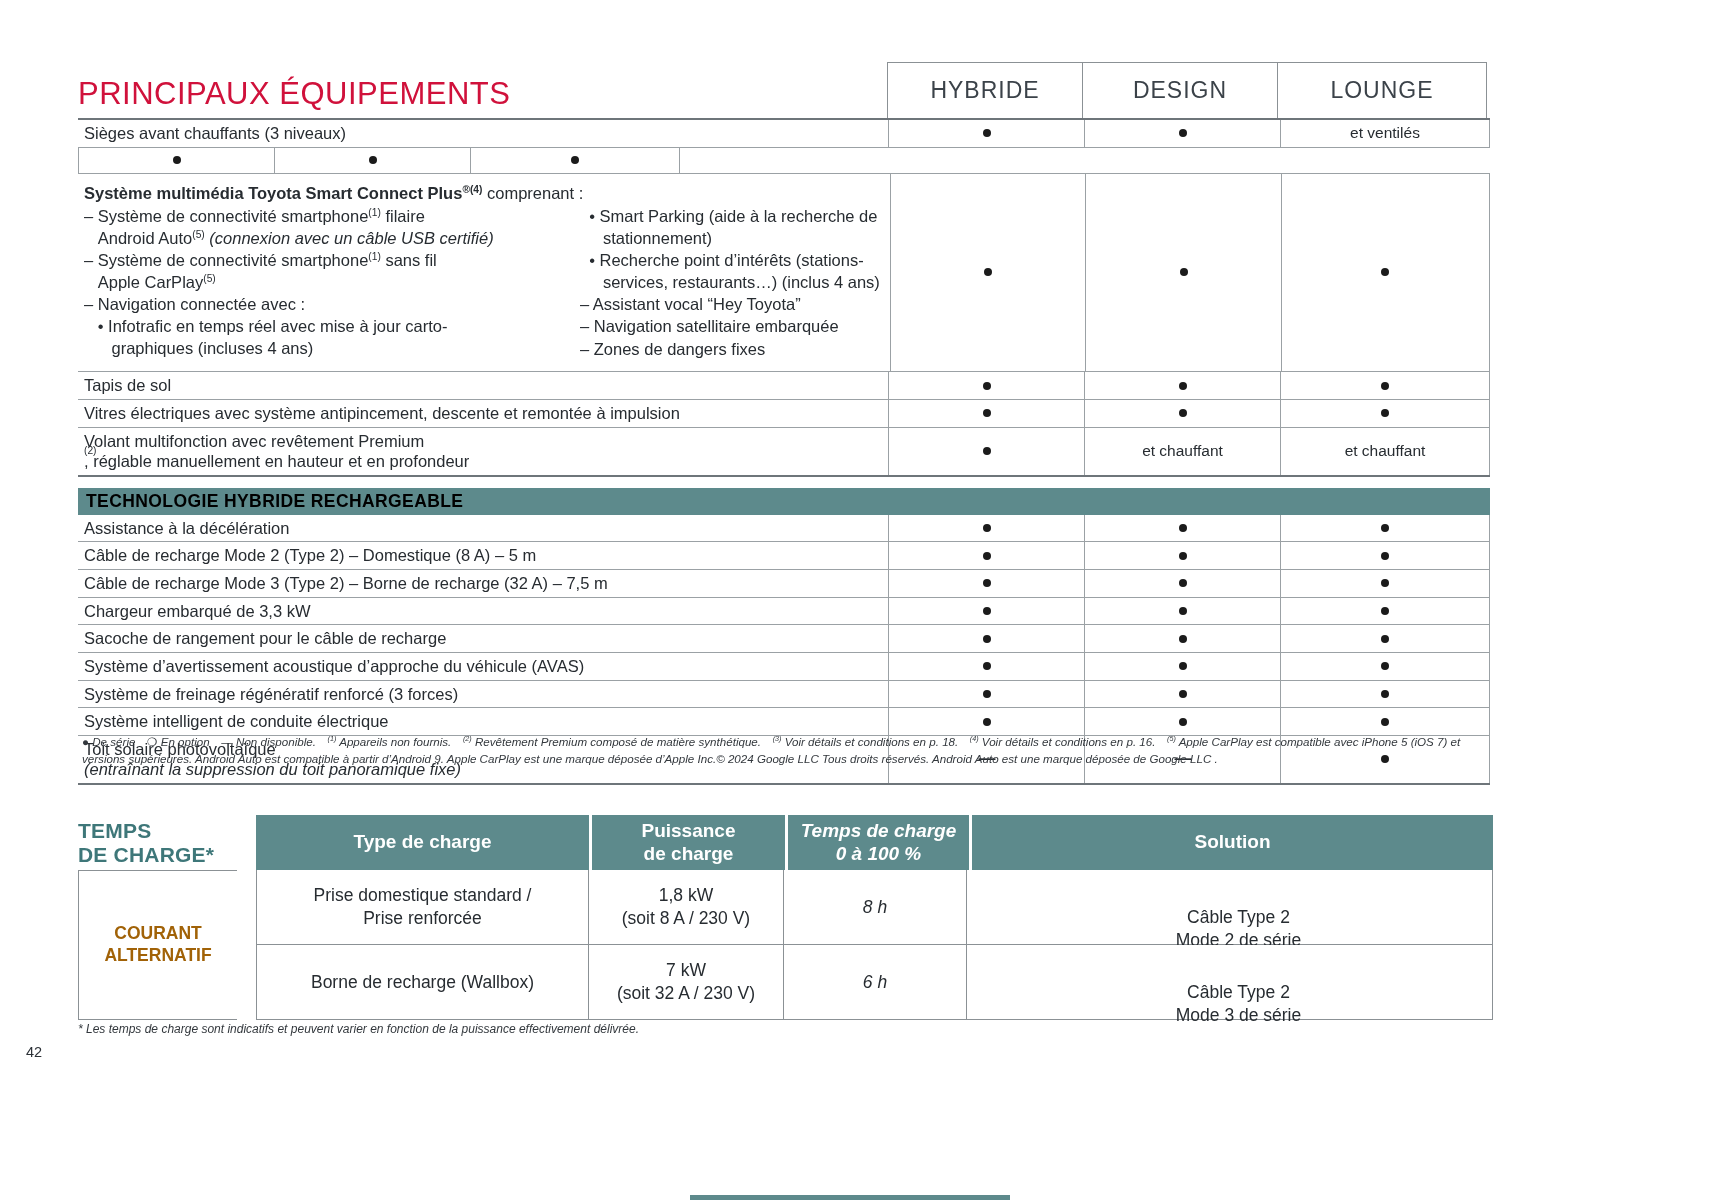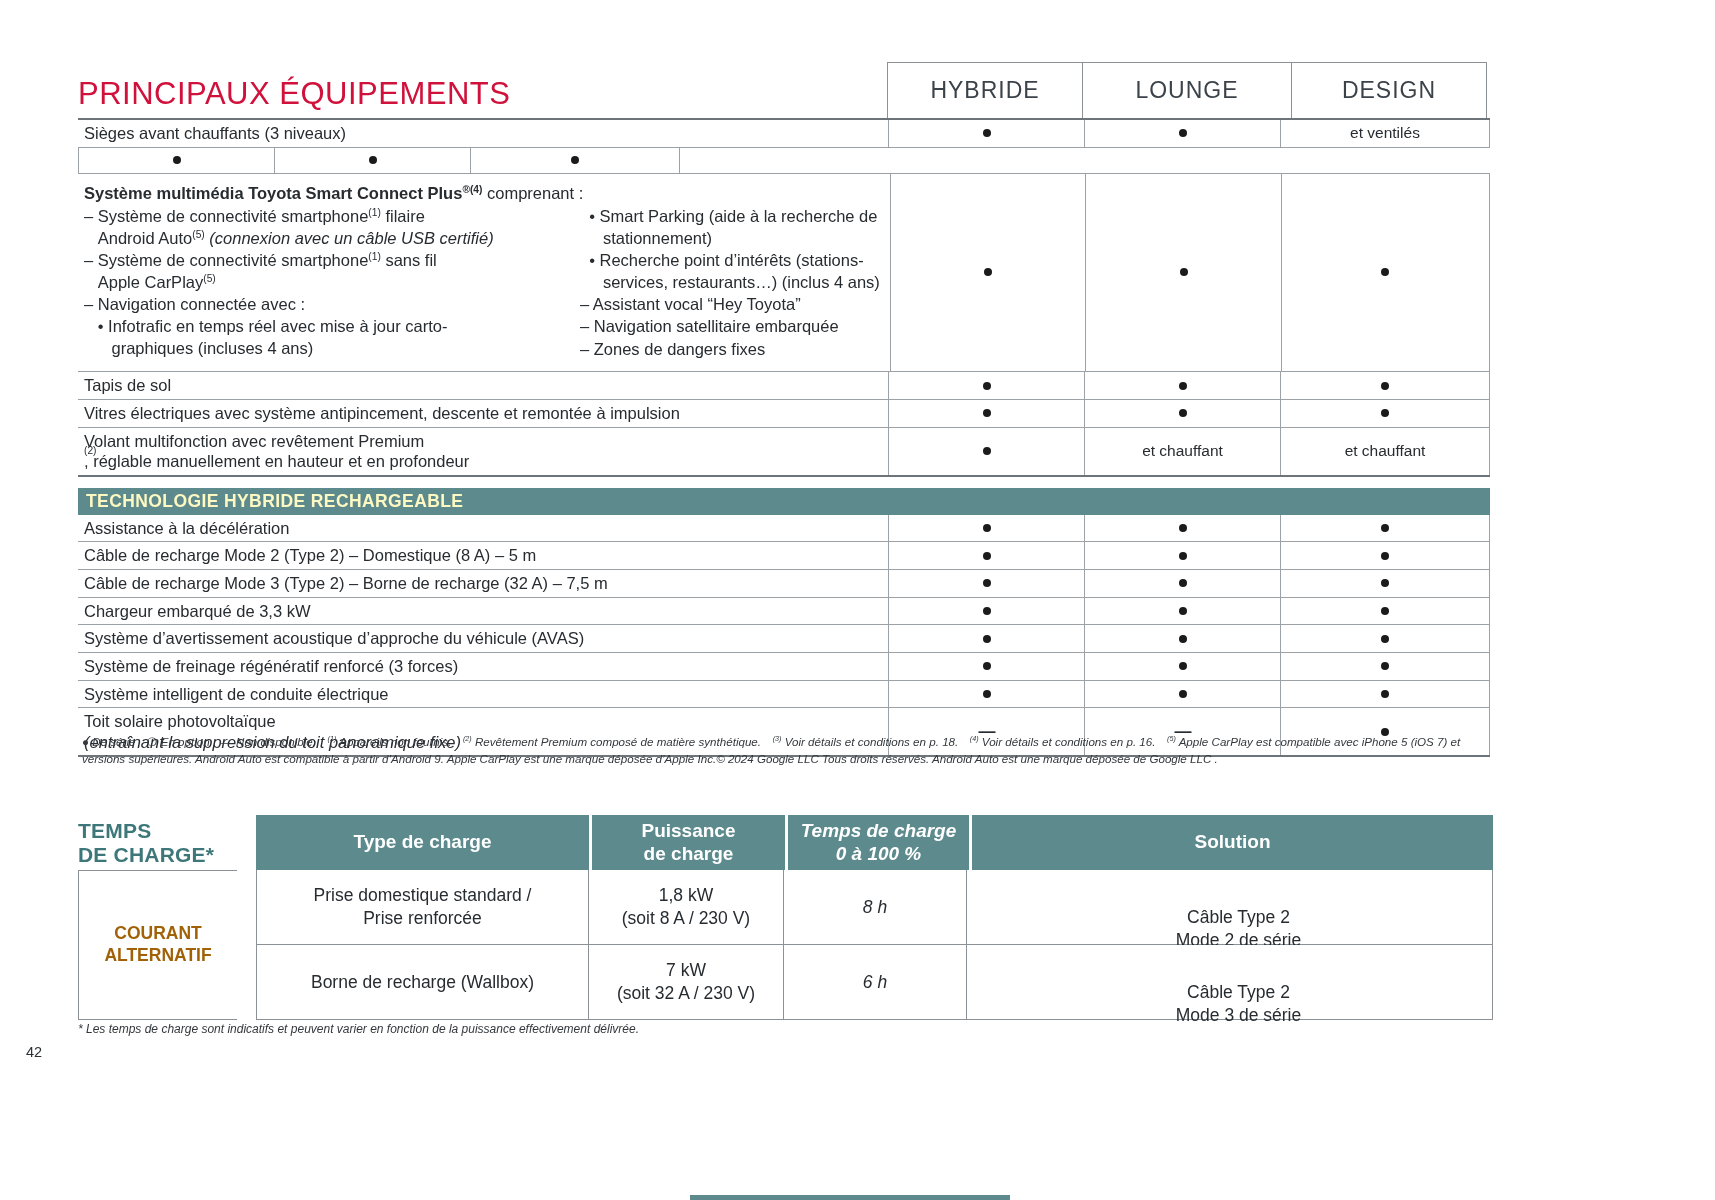--- a/index.html
+++ b/index.html
@@ -38,21 +38,21 @@
   .dot{width:8px;height:8px;border-radius:50%;background:#1b1b1b;display:inline-block;}
   .dash{font-weight:bold;font-size:17px;letter-spacing:-1px;}
   sup{font-size:62%;line-height:0;}
   
   .mm-intro{margin:3px 0 2px 0;}
   .mm-cols{display:flex;gap:26px;}
   .mm-col1{width:470px;} .mm-col2{width:300px;}
   .mm-item{line-height:1.3;margin:1px 0;}
   
   .section-bar{
-    margin-top:11px;background:#5d8a8c;color:#fef9c3;font-weight:bold;
+    margin-top:11px;background:#5d8a8c;color:#000000;font-weight:bold;
     font-size:17.5px;letter-spacing:.4px;padding:3px 0 3px 8px;line-height:1.2;
   }
   
   .legend{
     position:absolute;left:82px;top:734px;width:1412px;
     font-size:11.6px;font-style:italic;line-height:1.45;color:#33383d;
   }
   .legend b{font-style:normal;font-weight:normal;}
   
   .ch-wrap{position:absolute;left:78px;top:815px;width:1415px;}
@@ -94,22 +94,22 @@
 </style>
 </head>
 <body>
 
 <div class="page">
 
   <div class="eq-wrap">
     <div class="eq-headrow">
       <div class="eq-title">PRINCIPAUX ÉQUIPEMENTS</div>
       <div class="eq-colhead w-dyn">HYBRIDE</div>
+      <div class="eq-colhead w-des">DESIGN</div>
       <div class="eq-colhead w-lng">LOUNGE</div>
-      <div class="eq-colhead w-des">DESIGN</div>
     </div>
 
     <div class="eq-table" id="eq-table-top">
         <div class="eq-row">
           <div class="eq-label">Sièges avant chauffants (3 niveaux)</div>
           <div class="eq-mark w-dyn">
             <span class="dot"></span>
           </div>
           <div class="eq-mark w-des">
             <span class="dot"></span>
@@ -224,20 +224,32 @@
           </div>
           <div class="eq-mark w-des">
             <span class="dot"></span>
           </div>
           <div class="eq-mark w-lng">
             <span class="dot"></span>
           </div>
         </div>
         <div class="eq-row">
           <div class="eq-label">Chargeur embarqué de 3,3 kW</div>
+          <div class="eq-mark w-dyn">
+            <span class="dot"></span>
+          </div>
+          <div class="eq-mark w-des">
+            <span class="dot"></span>
+          </div>
+          <div class="eq-mark w-lng">
+            <span class="dot"></span>
+          </div>
+        </div>
+        <div class="eq-row">
+          <div class="eq-label">Sacoche de rangement pour le câble de recharge</div>
           <div class="eq-mark w-dyn">
             <span class="dot"></span>
           </div>
           <div class="eq-mark w-des">
             <span class="dot"></span>
           </div>
           <div class="eq-mark w-lng">
             <span class="dot"></span>
           </div>
         </div>

